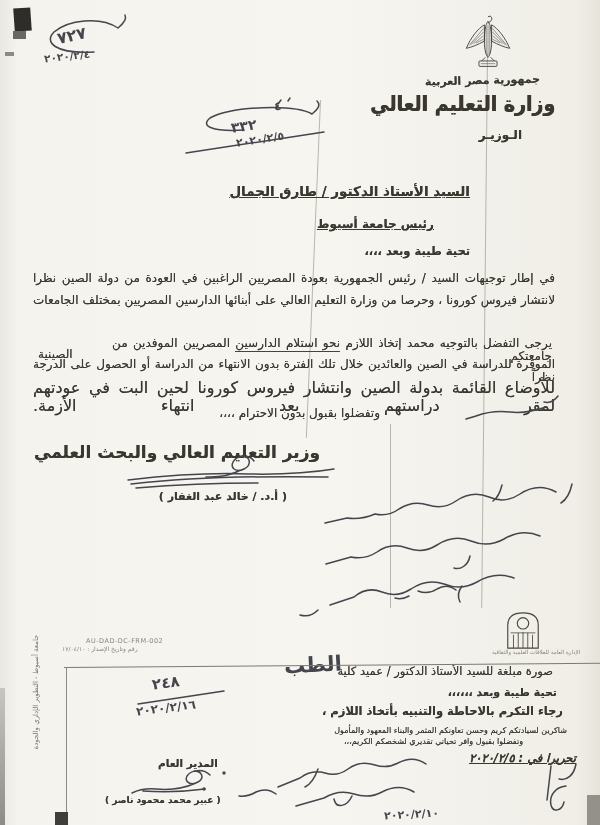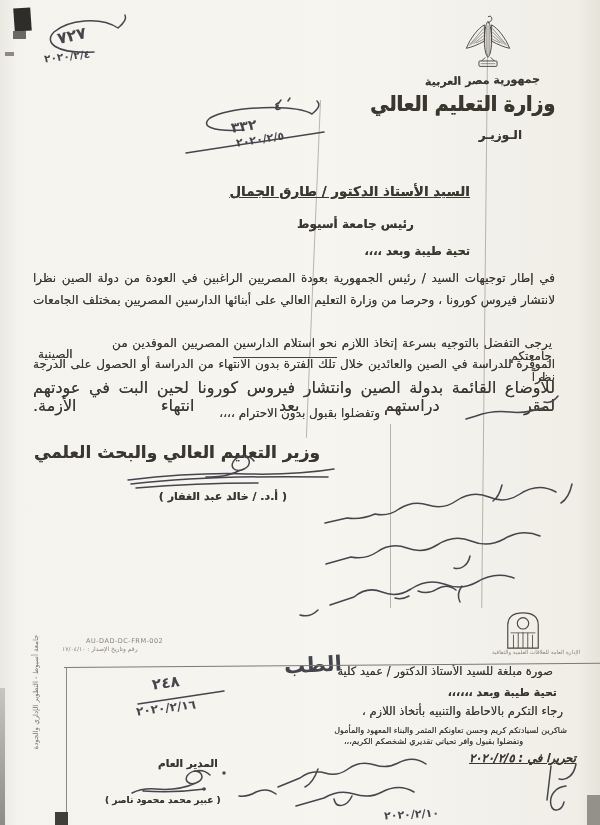--- a/index.html
+++ b/index.html
@@ -10,21 +10,21 @@
       linear-gradient(90deg,#eae8e1 0,#f4f3ee 3%,#f6f5f0 55%,#f0eee7 96%,#e6e3da 100%),
       #f4f3ee;
   }
   .t{position:absolute;direction:rtl;color:#3a372f;white-space:nowrap;line-height:1.25;
      text-shadow:0 0 .35px rgba(58,55,47,.75);}
   .just{white-space:normal;text-align:justify;text-align-last:justify;line-height:1.1;}
   .b{font-weight:bold;}
   .tiny{color:#8a8579;text-shadow:none;}
   .hw{position:absolute;color:#45454d;font-weight:bold;white-space:nowrap;}
   .crease{position:absolute;width:1px;background:rgba(125,120,108,.5);}
-  .ul{border-bottom:1px solid #474439;padding-bottom:7px;}
+  .ul{border-bottom:1px solid #474439;padding-bottom:1px;}
   .undl{text-decoration:underline;font-style:italic;}
   .ink{position:absolute;left:0;top:0;z-index:5;pointer-events:none;}
   .emb{position:absolute;z-index:2;}
   .hrule{position:absolute;left:64px;top:667px;width:537px;height:1px;background:#7d7a72;
          transform:rotate(-.45deg);transform-origin:left center;z-index:1;}
   .vrule{position:absolute;left:66px;top:667px;width:1px;height:158px;background:#8d8a82;z-index:1;}
   .margin-note{position:absolute;left:-67px;top:688px;width:205px;transform:rotate(-90deg);
          font-size:7px;color:#7a766c;direction:rtl;text-align:center;letter-spacing:1px;z-index:2;}
   .art{position:absolute;z-index:6;}
 </style>
@@ -56,29 +56,29 @@
   <div class="t b" style="right:45px;top:92px;font-size:19px;transform:scaleY(1.12);text-shadow:.6px 0 0 #3b382f;">وزارة التعليم العالي</div>
   <div class="t b" style="right:78px;top:128px;font-size:12px;letter-spacing:4px;">الـوزيـر</div>
 
   <div class="hw" style="left:57px;top:26px;font-size:16px;transform:rotate(-12deg);">٧٢٧</div>
   <div class="hw" style="left:44px;top:50px;font-size:10.5px;transform:rotate(-6deg);">٢٠٢٠/٢/٤</div>
   <div class="hw" style="left:274px;top:99px;font-size:12px;transform:rotate(-8deg);">٤</div>
   <div class="hw" style="left:231px;top:118px;font-size:14px;transform:rotate(-8deg);">٣٣٢</div>
   <div class="hw" style="left:236px;top:133px;font-size:11px;transform:rotate(-9deg);">٢٠٢٠/٢/٥</div>
 
   <div class="t b" style="right:130px;top:183px;font-size:13.5px;text-decoration:underline;">السيد الأستاذ الدكتور / طارق الجمال</div>
-  <div class="t b" style="right:186px;top:217px;font-size:12px;">رئيس جامعة أسيوط</div>
+  <div class="t b" style="right:166px;top:217px;font-size:12px;text-decoration:underline;">رئيس جامعة أسيوط</div>
   <div class="t b" style="right:130px;top:244px;font-size:11.5px;">تحية طيبة وبعد ،،،،</div>
 
   <div class="t just" style="left:33px;right:45px;top:272px;font-size:12px;">في إطار توجيهات السيد / رئيس الجمهورية  بعودة المصريين الراغبين في العودة من دولة الصين نظرا</div>
   <div class="t just" style="left:33px;right:45px;top:294px;font-size:12px;">لانتشار فيروس كورونا ، وحرصا من وزارة التعليم العالي على أبنائها الدارسين المصريين بمختلف الجامعات</div>
   <div class="t" style="left:38px;top:315px;font-size:12px;margin-top:32px;">الصينية</div>
 
   <div class="t just" style="left:112px;right:48px;top:337px;font-size:12px;">
-    <span>يرجى التفضل بالتوجيه بسرعة إتخاذ اللازم </span><span class="ul">نحو استلام الدارسين</span><span> المصريين الموفدين من جامعتكم</span>
+    <span>يرجى التفضل بالتوجيه محمد إتخاذ اللازم </span><span class="ul">نحو استلام الدارسين</span><span> المصريين الموفدين من جامعتكم</span>
   </div>
   <div class="t just" style="left:33px;right:45px;top:358px;font-size:12px;">الموقرة للدراسة في الصين والعائدين خلال تلك الفترة بدون الانتهاء من الدراسة أو الحصول على الدرجة نظراً</div>
   <div class="t just" style="left:33px;right:45px;top:379px;font-size:16px;">للأوضاع القائمة بدولة الصين وانتشار فيروس كورونا لحين البت في عودتهم لمقر دراستهم بعد انتهاء الأزمة.</div>
   <div class="t" style="right:220px;top:406px;font-size:12px;">وتفضلوا بقبول بدون الاحترام ،،،،</div>
 
   <div class="t b" style="right:280px;top:442px;font-size:17px;text-align:right;">وزير التعليم العالي والبحث العلمي</div>
   <div class="t b" style="right:313px;top:490px;font-size:11px;">( أ.د. / خالد عبد الغفار )</div>
 
   <div class="t tiny" style="left:86px;top:637px;font-size:6.5px;direction:ltr;letter-spacing:.5px;">AU-DAD-DC-FRM-002</div>
   <div class="t tiny" style="left:62px;top:645px;font-size:6px;">رقم وتاريخ الإصدار : ١٧/٠٤/١٠</div>
@@ -95,21 +95,21 @@
     </g>
   </svg>
   <div class="t tiny" style="left:482px;top:649px;font-size:5.5px;width:108px;text-align:center;">الإدارة العامة للعلاقات العلمية والثقافية</div>
 
   <div class="hw" style="left:152px;top:674px;font-size:15px;transform:rotate(-8deg);">٢٤٨</div>
   <div class="hw" style="left:136px;top:701px;font-size:12px;transform:rotate(-7deg);">٢٠٢٠/٢/١٦</div>
 
   <div class="t" style="right:47px;top:664px;font-size:11.5px;">صورة مبلغة للسيد الأستاذ الدكتور / عميد كلية</div>
   <div class="hw" style="left:284px;top:653px;font-size:21px;transform:rotate(-3deg);">الطب</div>
   <div class="t b" style="right:43px;top:686px;font-size:11px;">تحية طيبة وبعد ،،،،،،</div>
-  <div class="t" style="right:37px;top:704px;font-size:11.5px;">رجاء التكرم بالاحاطة والتنبيه بأتخاذ اللازم ،</div>
+  <div class="t" style="right:37px;top:704px;font-size:11.5px;font-weight:bold;">رجاء التكرم بالاحاطة والتنبيه بأتخاذ اللازم ،</div>
   <div class="t" style="right:33px;top:726px;font-size:8px;">شاكرين لسيادتكم كريم وحسن تعاونكم المثمر والبناء المعهود والمأمول</div>
   <div class="t" style="right:77px;top:737px;font-size:8px;">وتفضلوا بقبول وافر تحياتي تقديري لشخصكم الكريم،،،</div>
   <div class="t b undl" style="right:24px;top:751px;font-size:11.5px;">تحريرا في : ٢٠٢٠/٢/٥</div>
   <div class="t b" style="left:158px;top:757px;font-size:10.5px;">المدير العام</div>
   <div class="t b" style="left:105px;top:795px;font-size:9px;">( عبير محمد محمود ناصر )</div>
   <div class="hw" style="left:384px;top:808px;font-size:11px;transform:rotate(-3deg);">٢٠٢٠/٢/١٠</div>
 
   <div class="margin-note">جامعة أسيوط - التطوير الإداري والجودة</div>
 
   <svg class="ink" width="600" height="825" viewBox="0 0 600 825">

